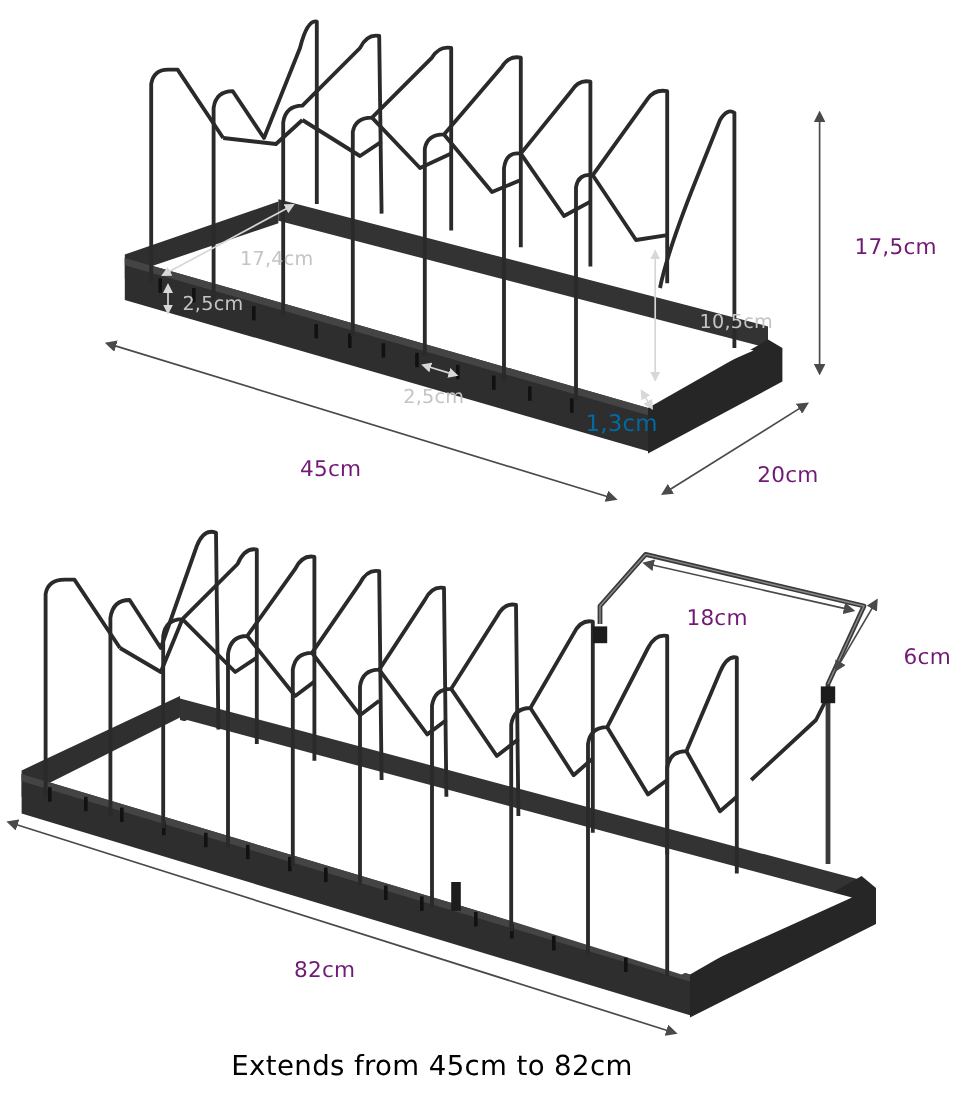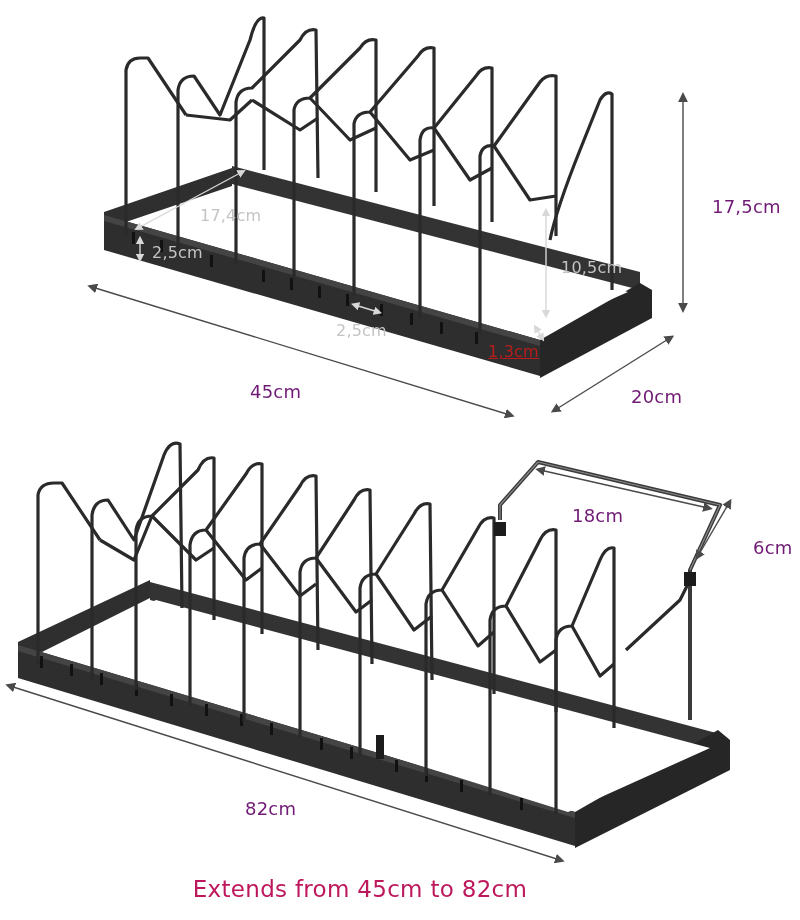--- a/index.html
+++ b/index.html
@@ -2,21 +2,21 @@
 <html><head>
 <meta charset="utf-8">
 <style>
   html, body { margin: 0; padding: 0; background: #ffffff; }
   body { width: 800px; height: 920px; position: relative; overflow: hidden; font-family: "DejaVu Sans", "Liberation Sans", sans-serif; }
   .stage { position: absolute; left: 0; top: 0; width: 800px; height: 920px; }
   svg.art { position: absolute; left: 0; top: 0; }
   .lbl { position: absolute; font-size: 17px; color: #701a75; white-space: nowrap; letter-spacing: 0.2px; }
   .lbl.light { color: #c4c4c4; font-size: 16px; }
   .lbl.big { font-size: 18px; }
-  .caption { position: absolute; left: 0; width: 710px; top: 876px; text-align: center; font-size: 23px; color: #be185d; letter-spacing: 0.3px; }
+  .caption { position: absolute; left: 0; width: 710px; top: 876px; text-align: center; font-size: 23px; color: #000000; letter-spacing: 0.3px; }
 </style>
 </head>
 <body>
 
 <div class="stage">
 
   <svg class="art" width="800" height="920" viewBox="0 0 800 920">
     <defs>
       <marker id="tri" viewBox="0 0 10 10" refX="5" refY="5" markerWidth="7" markerHeight="7" orient="auto-start-reverse">
         <path d="M0,0 L10,5 L0,10 z" fill="#4a4a4a"></path>
@@ -155,22 +155,22 @@
         <line x1="540" y1="470" x2="708" y2="508" marker-start="url(#tri)" marker-end="url(#tri)"></line>
         <line x1="729" y1="503" x2="698" y2="556" marker-start="url(#tri)" marker-end="url(#tri)"></line>
         <line x1="10" y1="686" x2="560" y2="860" marker-start="url(#tri)" marker-end="url(#tri)"></line>
       </g>
     </g>
   </svg>
 
   <span class="lbl light" style="left:200px;top:206px;">17,4cm</span>
   <span class="lbl light" style="left:152px;top:243px;">2,5cm</span>
   <span class="lbl light" style="left:336px;top:321px;">2,5cm</span>
-  <span class="lbl light" style="left:561px;top:258px;">10,5cm</span>
-  <span class="lbl" style="left:488px;top:342px;color:#b91c1c;font-size:16px;text-decoration:underline;">1,3cm</span>
+  <span class="lbl light" style="left:583px;top:258px;">10,5cm</span>
+  <span class="lbl" style="left:488px;top:342px;color:#0369a1;font-size:19px;">1,3cm</span>
   <span class="lbl big" style="left:250px;top:381px;">45cm</span>
   <span class="lbl big" style="left:631px;top:386px;">20cm</span>
   <span class="lbl big" style="left:712px;top:196px;">17,5cm</span>
 
   <span class="lbl big" style="left:572px;top:505px;">18cm</span>
   <span class="lbl big" style="left:726px;top:537px;margin-left:27px;">6cm</span>
   <span class="lbl" style="left:245px;top:798px;font-size:18px;">82cm</span>
 
   <div class="caption" style="left:0;width:720px;">Extends from 45cm to 82cm</div>
 </div>

